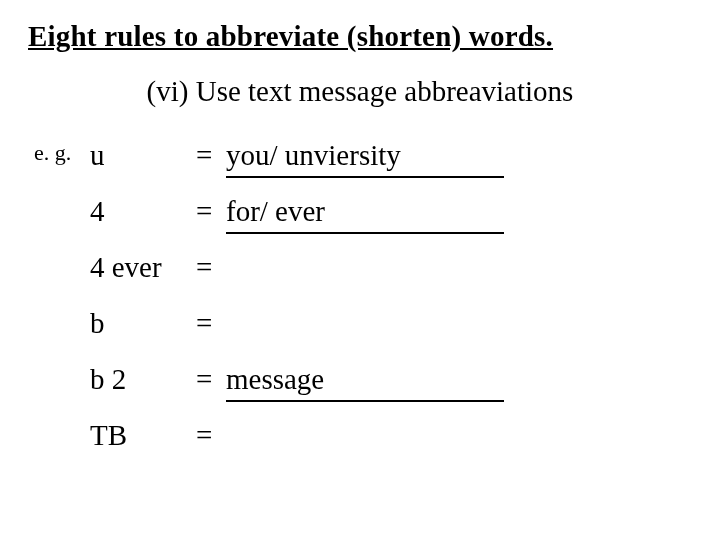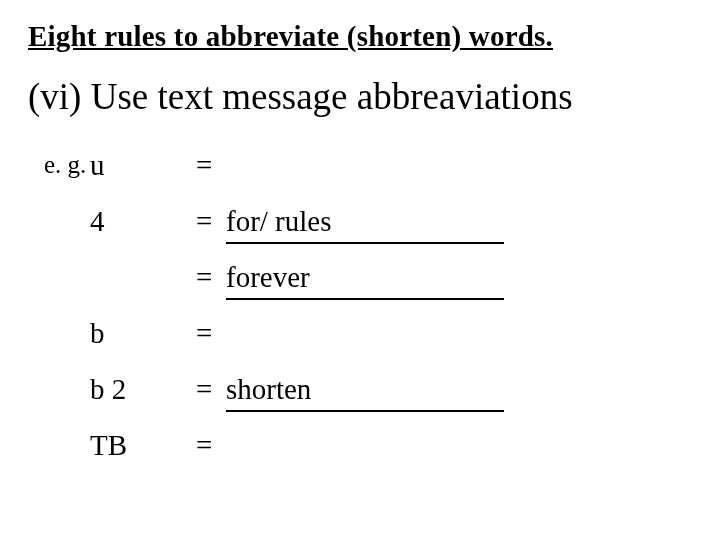--- a/index.html
+++ b/index.html
@@ -19,33 +19,34 @@
     padding: 20px 28px 0 28px;
   }
   .title {
     font-size: 29px;
     font-weight: bold;
     text-decoration: underline;
     margin: 0 0 22px 0;
     letter-spacing: 0.2px;
   }
   .subtitle {
-    font-size: 37px;
+    font-size: 29px;
     margin: 0 0 30px 0;
+    text-align: center;
   }
   .content {
     position: relative;
     font-size: 29px;
     line-height: 1.0;
   }
   .eg {
     position: absolute;
-    left: 16px;
+    left: 6px;
     top: 4px;
-    font-size: 25px;
+    font-size: 22px;
   }
   .list {
     margin-left: 62px;
   }
   .row {
     position: relative;
     height: 56px;
   }
   .abbr {
     position: absolute;
@@ -83,47 +84,48 @@
   <p class="subtitle">(vi) Use text message abbreaviations</p>
 
   <div class="content">
     <span class="eg">e. g.</span>
 
     <div class="list">
 
       <div class="row">
         <span class="abbr">u</span>
         <span class="eq">=</span>
+        <span class="blank">
+          <span>you/ unviersity</span>
+        </span>
       </div>
 
       <div class="row">
         <span class="abbr">4</span>
         <span class="eq">=</span>
         <span class="blank">
-          <span>for/ rules</span>
+          <span>for/ ever</span>
         </span>
       </div>
 
       <div class="row">
+        <span class="abbr">4 ever</span>
         <span class="eq">=</span>
-        <span class="blank">
-          <span>forever</span>
-        </span>
       </div>
 
       <div class="row">
         <span class="abbr">b</span>
         <span class="eq">=</span>
       </div>
 
       <div class="row">
         <span class="abbr">b 2</span>
         <span class="eq">=</span>
         <span class="blank">
-          <span>shorten</span>
+          <span>message</span>
         </span>
       </div>
 
       <div class="row">
         <span class="abbr">TB</span>
         <span class="eq">=</span>
       </div>
 
     </div>
   </div>

